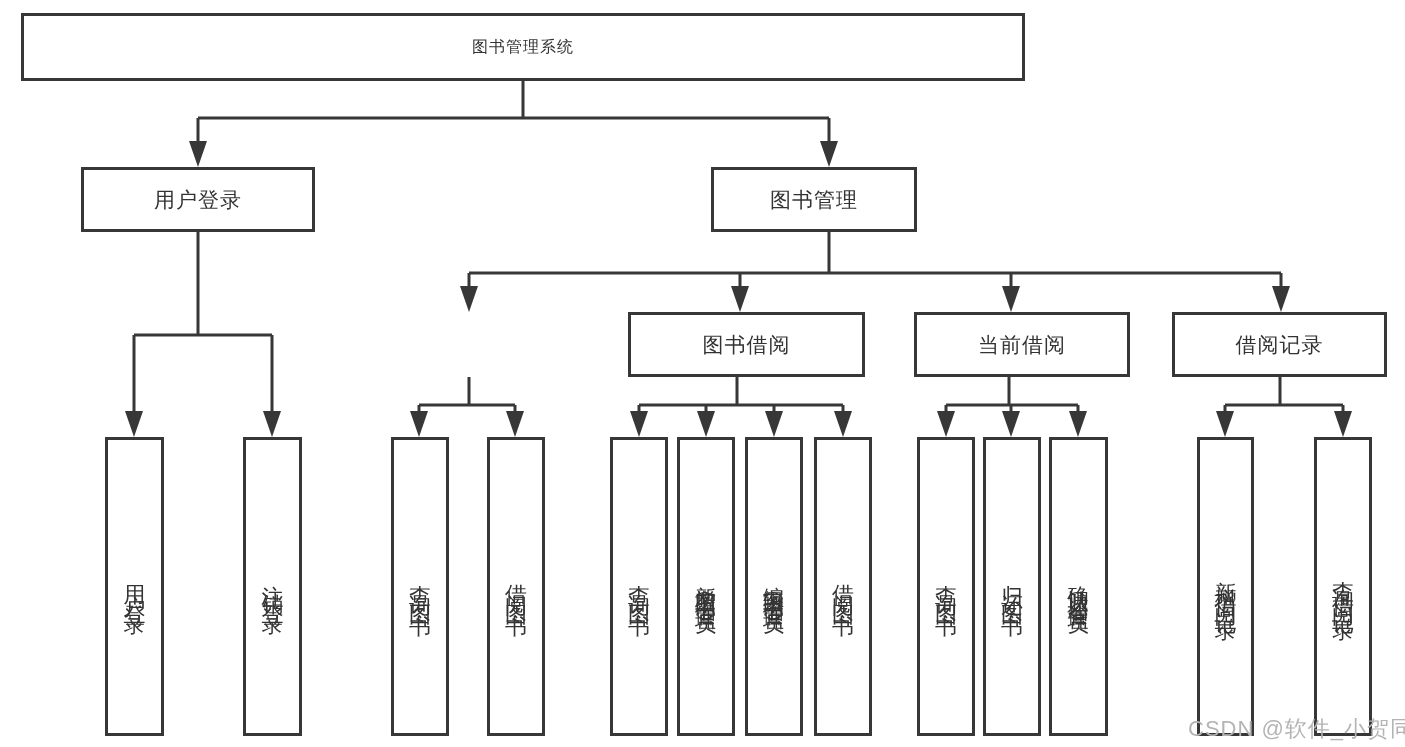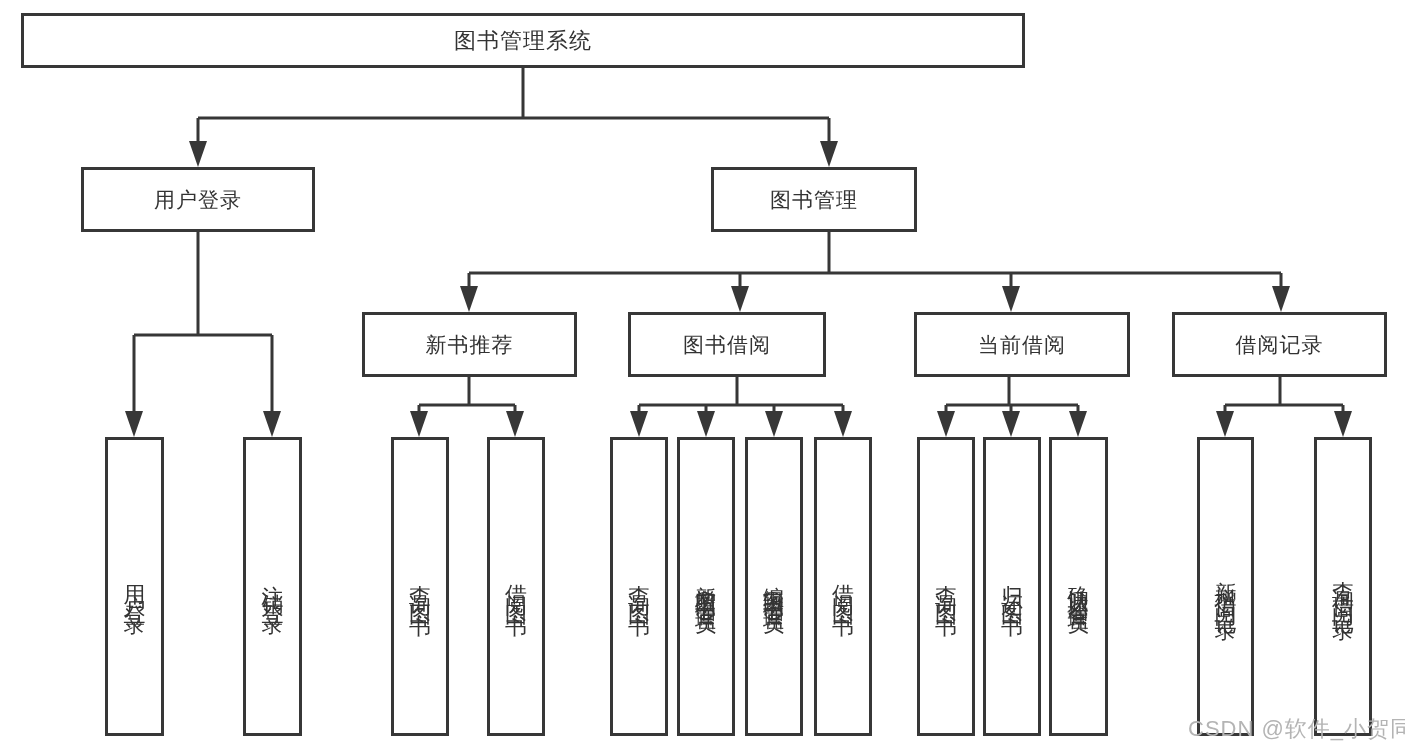--- a/index.html
+++ b/index.html
@@ -20,21 +20,21 @@
     border: 3px solid #373737;
     background: #ffffff;
     display: flex;
     align-items: center;
     justify-content: center;
     font-size: 21px;
     color: #333333;
     letter-spacing: 1px;
     white-space: nowrap;
   }
-  .root { left: 21px; top: 13px; width: 1004px; height: 55px; font-size: 22px; }
+  .root { left: 21px; top: 13px; width: 1004px; height: 68px; font-size: 16px; }
   .lvl2 { top: 167px; height: 65px; }
   .lvl3 { top: 312px; height: 65px; }
   .leaf {
     position: absolute;
     top: 437px;
     height: 299px;
     border: 3px solid #373737;
     background: #ffffff;
     display: flex;
     align-items: center;
@@ -107,22 +107,21 @@
       <polygon points="1216,411 1234,411 1225,437"></polygon>
       <polygon points="1334,411 1352,411 1343,437"></polygon>
     </g>
   </svg>
 
   <div class="node root">图书管理系统</div>
 
   <div class="node lvl2" style="left:81px; width:234px;">用户登录</div>
   <div class="node lvl2" style="left:711px; width:206px;">图书管理</div>
 
-  <div class="node lvl3" style="left:362px; width:215px;">新书推荐</div>
-  <div class="node lvl3" style="left:628px; width:198px;font-family:Liberation Serif, serif;">图书借阅</div>
+  <div class="node lvl3" style="left:628px; width:237px;font-family:Liberation Serif, serif;">图书借阅</div>
   <div class="node lvl3" style="left:901px; width:216px;margin-left:13px;">当前借阅</div>
   <div class="node lvl3" style="left:1172px; width:215px;">借阅记录</div>
 
   <div class="leaf" style="left:105px; width:59px;">
     <span class="vtext">用户登录</span>
   </div>
   <div class="leaf" style="left:243px; width:59px;">
     <span class="vtext">注销登录</span>
   </div>
 

